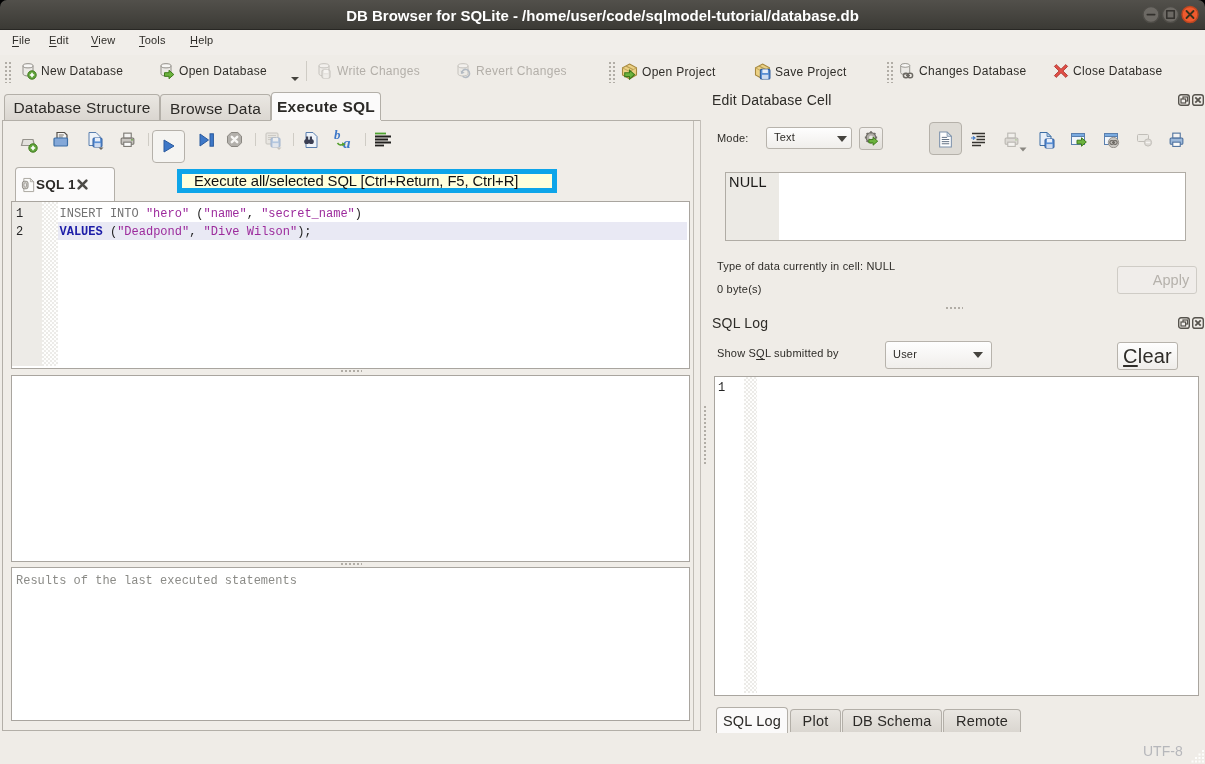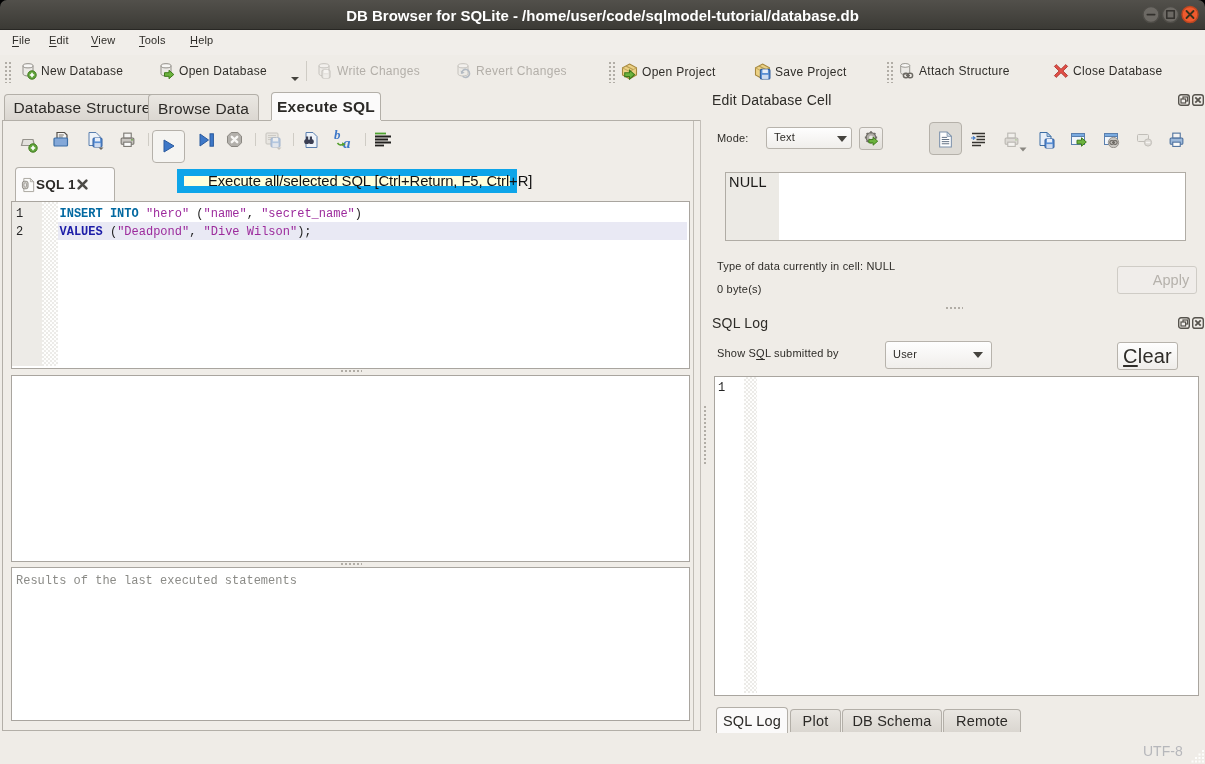--- a/index.html
+++ b/index.html
@@ -155,31 +155,31 @@
     <span>Save Project</span>
   </div>
 <div class="ab vdots" style="left:886px;top:61px;height:22px;"></div>
 <div class="ab tbbtn" style="left:898px;top:62px;">
     <svg width="17" height="18" viewBox="0 0 17 18">
       <g transform="scale(0.9)">
         <use href="#s-db"></use>
       </g>
       <use href="#s-chain" x="10" y="13.5"></use>
     </svg>
-    <span>Attach Structure</span>
+    <span>Changes Database</span>
   </div>
 <div class="ab tbbtn" style="left:1053px;top:63px;">
     <svg width="16" height="16" viewBox="0 0 16 16">
       <path d="M3.2 1.6 L8 6.2 L12.8 1.6 L14.6 3.4 L9.9 8 L14.6 12.6 L12.8 14.4 L8 9.8 L3.2 14.4 L1.4 12.6 L6.1 8 L1.4 3.4 Z" fill="#e25048" stroke="#a62b24" stroke-width="0.8"></path>
     </svg>
     <span>Close Database</span>
   </div>
 
 <div class="ab tab" style="left:4px;top:94px;width:156px;height:26px;">Database Structure</div>
-<div class="ab tab" style="left:148px;top:94px;width:111px;height:28px;">Browse Data</div>
+<div class="ab tab" style="left:160px;top:94px;width:111px;height:28px;">Browse Data</div>
 <div class="ab tab tabactive" style="left:271px;top:92px;width:110px;height:29px;font-weight:bold;">Execute SQL</div>
 
 <div class="ab" style="left:2px;top:120px;width:699px;height:611px;background:#f0ede8;
      border:1px solid #b3afa8;border-top:none;box-sizing:border-box;"></div>
 <div class="ab" style="left:2px;top:120px;width:269px;height:1px;background:#b3afa8;"></div>
 <div class="ab" style="left:381px;top:120px;width:320px;height:1px;background:#b3afa8;"></div>
 
 <svg class="ab" style="left:19px;top:137px;" width="19" height="16" viewBox="0 0 19 16">
   <path d="M2.5 8.5 L4 2.5 h10 L15.5 8.5 Z" fill="#e3e1dd" stroke="#96938d" stroke-width="1.2"></path>
   <use href="#s-plus" x="14" y="11"></use>
@@ -246,30 +246,30 @@
       <path d="M10 1.5 l3.5 3.5 h-3.5 Z" fill="#e4e2de" stroke="#a7a49d" stroke-width="0.8"></path>
       <rect x="1.5" y="4.5" width="6" height="8" rx="2" fill="#d4d1cc" stroke="#8e8b85" stroke-width="1"></rect>
       <rect x="3.2" y="6.2" width="2.6" height="4.6" rx="1.2" fill="#f2f1ef" stroke="#8e8b85" stroke-width="0.8"></rect>
     </svg>
     <span style="font-weight:bold;font-size:13.5px;">SQL 1</span>
   <svg width="13" height="13" viewBox="0 0 13 13">
       <path d="M2.6 2.6 L10.4 10.4 M10.4 2.6 L2.6 10.4" stroke="#4d4b47" stroke-width="2.6" stroke-linecap="round"></path>
     </svg>
 </div>
 
-<div class="ab" style="left:177px;top:169px;width:340px;height:24px;background:#ffffdc;border:7px solid #0ea5e9;
-  box-sizing:border-box;display:flex;align-items:center;padding-left:24px;font-size:14.8px;letter-spacing:-0.1px;color:#111;z-index:30;white-space:nowrap;">Execute all/selected SQL [Ctrl+Return, F5, Ctrl+R]</div>
+<div class="ab" style="left:177px;top:169px;width:380px;height:24px;background:#ffffdc;border:5px solid #0ea5e9;
+  box-sizing:border-box;display:flex;align-items:center;padding-left:12px;font-size:14.8px;letter-spacing:-0.1px;color:#111;z-index:30;white-space:nowrap;">Execute all/selected SQL [Ctrl+Return, F5, Ctrl+R]</div>
 
 <div class="ab box" style="left:11px;top:201px;width:677px;height:166px;"></div>
 <div class="ab" style="left:12px;top:202px;width:30px;height:164px;background:#edebe7;"></div>
 <div class="ab checker" style="left:42px;top:202px;width:16px;height:164px;"></div>
 <div class="ab" style="left:58px;top:222px;width:629px;height:18px;background:#e9e9f4;"></div>
 <div class="ab mono" style="left:16px;top:205px;line-height:18px;color:#232323;">1
 2</div>
-<div class="ab mono" style="left:59.5px;top:205px;line-height:18px;color:#1f1f1f;"><span style="color:#0369a1;font-weight:bold;">INSERT INTO</span> <span style="color:#9c2a9c;">"hero"</span> (<span style="color:#9c2a9c;">"name"</span>, <span style="color:#9c2a9c;">"secret_name"</span>)
+<div class="ab mono" style="left:59.5px;top:205px;line-height:18px;color:#1f1f1f;"><span style="color:#737373;font-weight:normal;">INSERT INTO</span> <span style="color:#9c2a9c;">"hero"</span> (<span style="color:#9c2a9c;">"name"</span>, <span style="color:#9c2a9c;">"secret_name"</span>)
 <span style="color:#1d1da8;font-weight:bold;">VALUES</span> (<span style="color:#9c2a9c;">"Deadpond"</span>, <span style="color:#9c2a9c;">"Dive Wilson"</span>);</div>
 
 <div class="ab hdots" style="left:340px;top:369px;width:22px;"></div>
 <div class="ab box" style="left:11px;top:375px;width:677px;height:185px;"></div>
 <div class="ab hdots" style="left:340px;top:562px;width:22px;"></div>
 <div class="ab box" style="left:11px;top:567px;width:677px;height:152px;"></div>
 <div class="ab mono" style="left:16px;top:574px;color:#8b8b87;">Results of the last executed statements</div>
 
 <div class="ab" style="left:693px;top:121px;width:1px;height:609px;background:#c1bdb6;"></div>
 <div class="ab" style="left:700px;top:120px;width:1px;height:611px;background:#c3bfb9;"></div>

